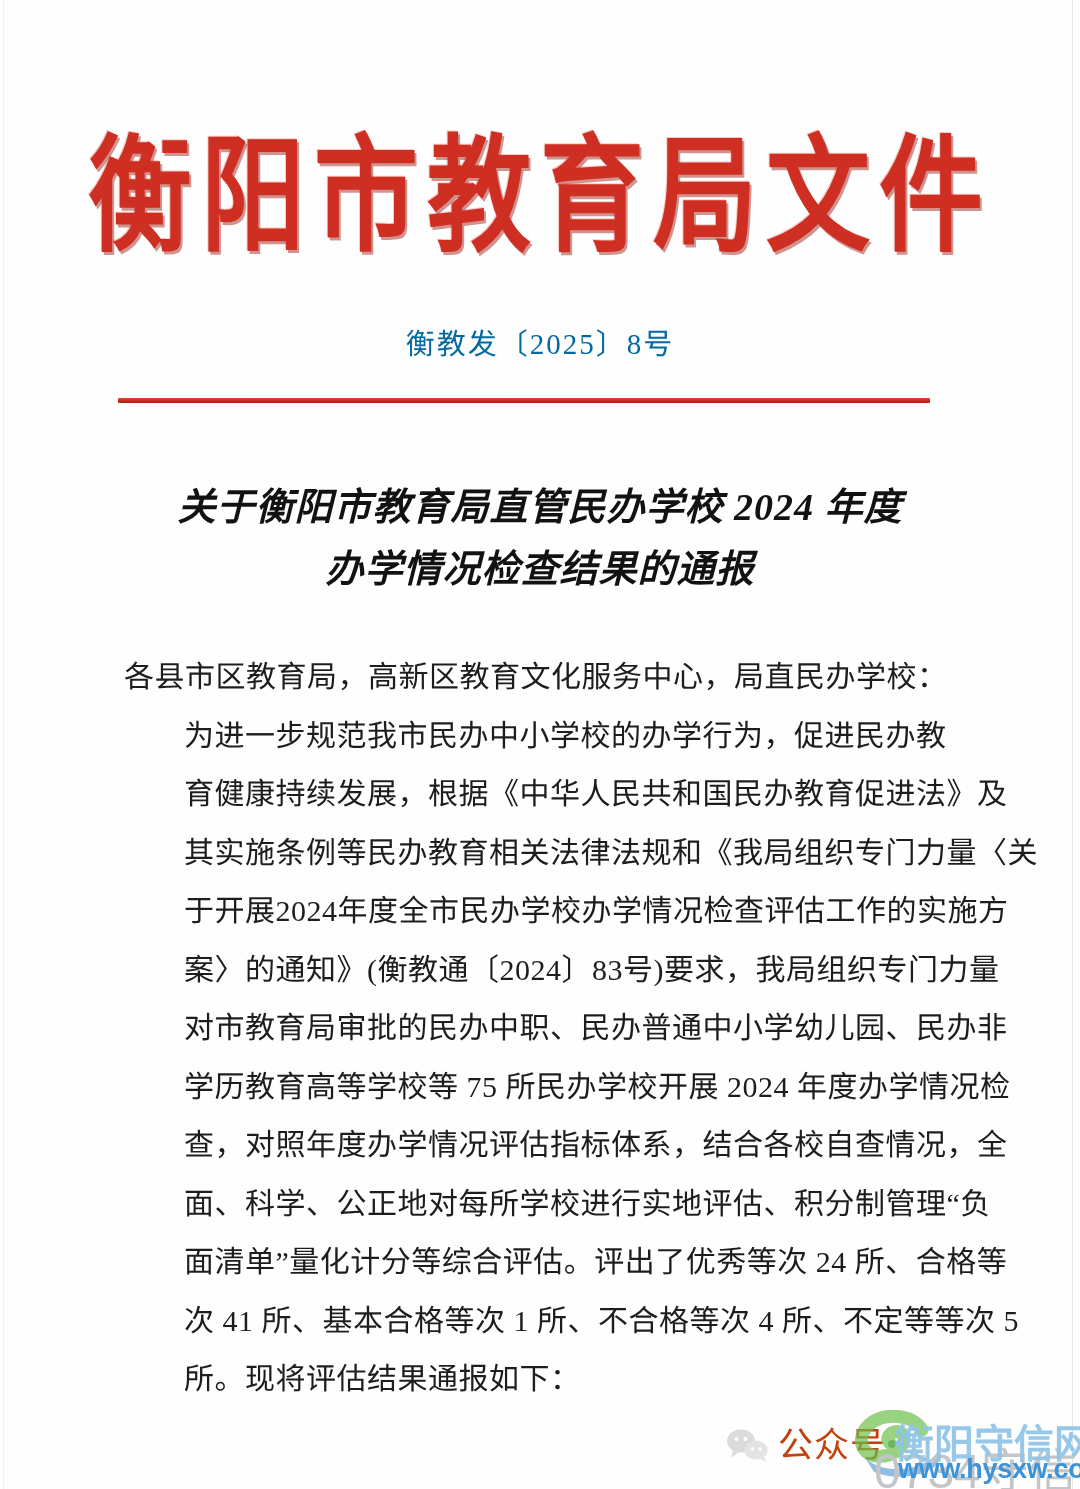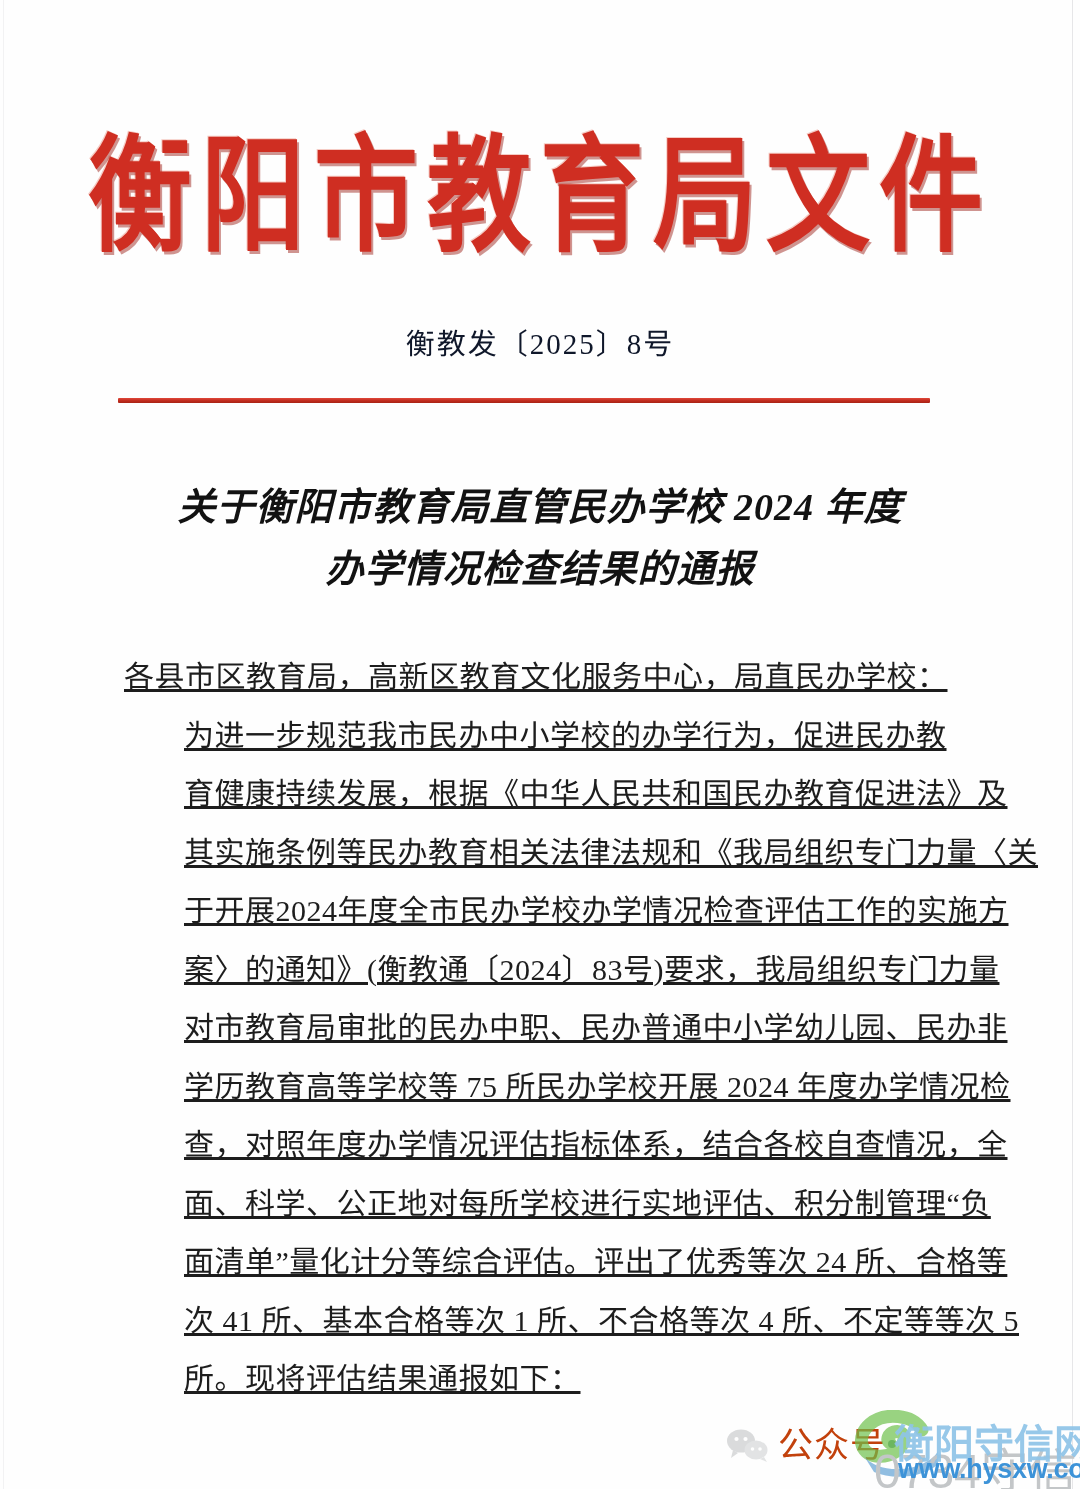--- a/index.html
+++ b/index.html
@@ -68,21 +68,21 @@
 
   
   .doc-number {
     position: absolute;
     top: 320px;
     left: 0;
     width: 100%;
     text-align: center;
     font-size: 29px;
     letter-spacing: 2px;
-    color: #0f172a;
+    color: #0369a1;
   }
 
   
   .red-rule {
     position: absolute;
     top: 398px;
     left: 118px;
     width: 812px;
     height: 5px;
     background: linear-gradient(to bottom, #e0483a 0%, #c02b1e 55%, #a82316 100%);
@@ -115,21 +115,20 @@
     letter-spacing: 0.5px;
     color: #1d1d1d;
     text-align: justify;
     text-justify: inter-character;
   }
   .body-text p { margin: 0; }
   .body-text p.indent { text-indent: 2em; }
   .body-line {
     display: block;
     white-space: nowrap;
-    text-decoration: underline;
   }
 
   
   .watermark {
     position: absolute;
     left: 722px;
     top: 1404px;
     width: 352px;
     height: 82px;
   }

